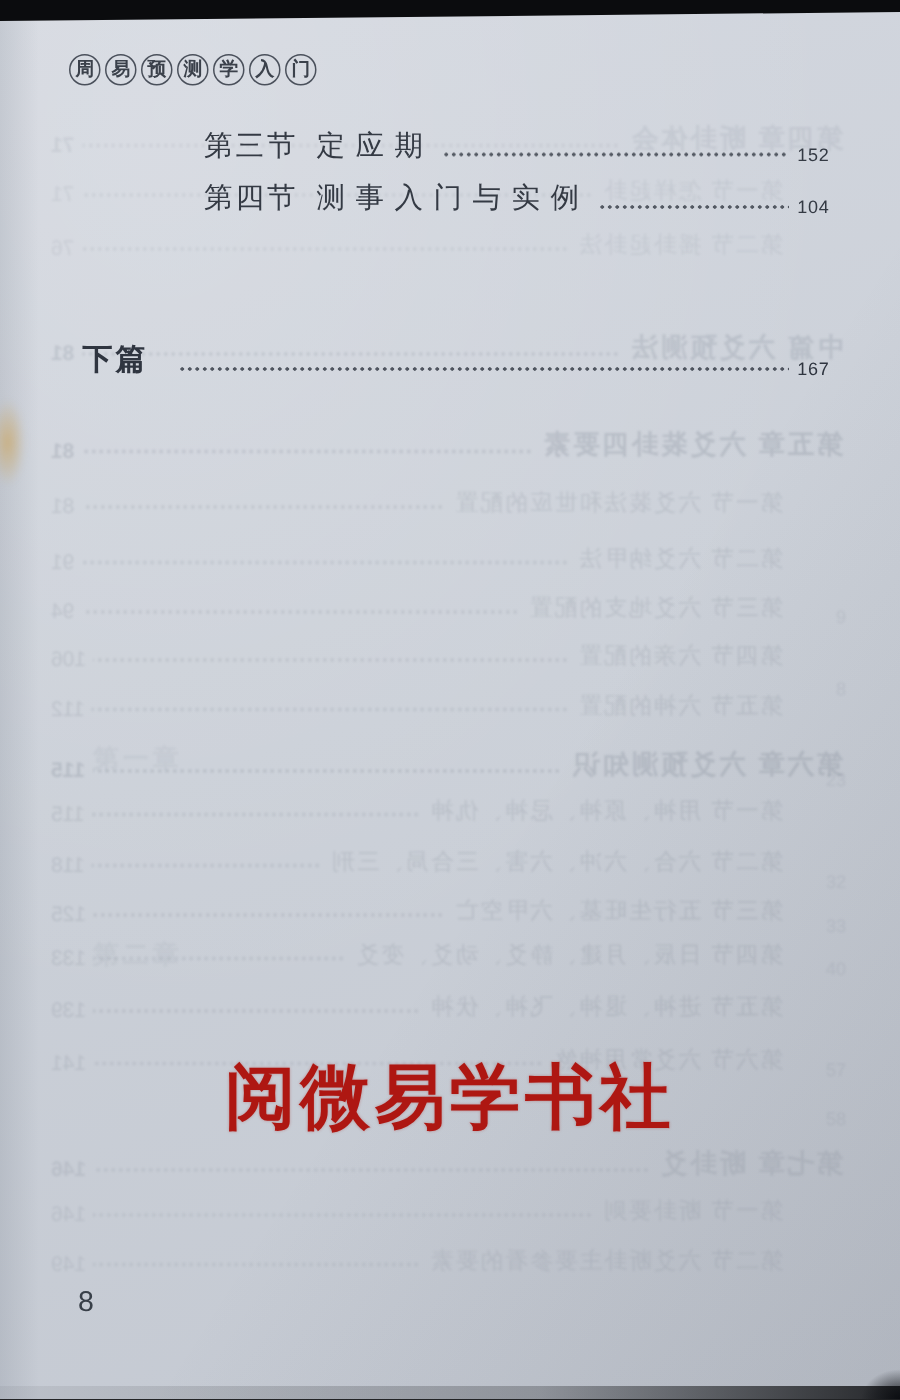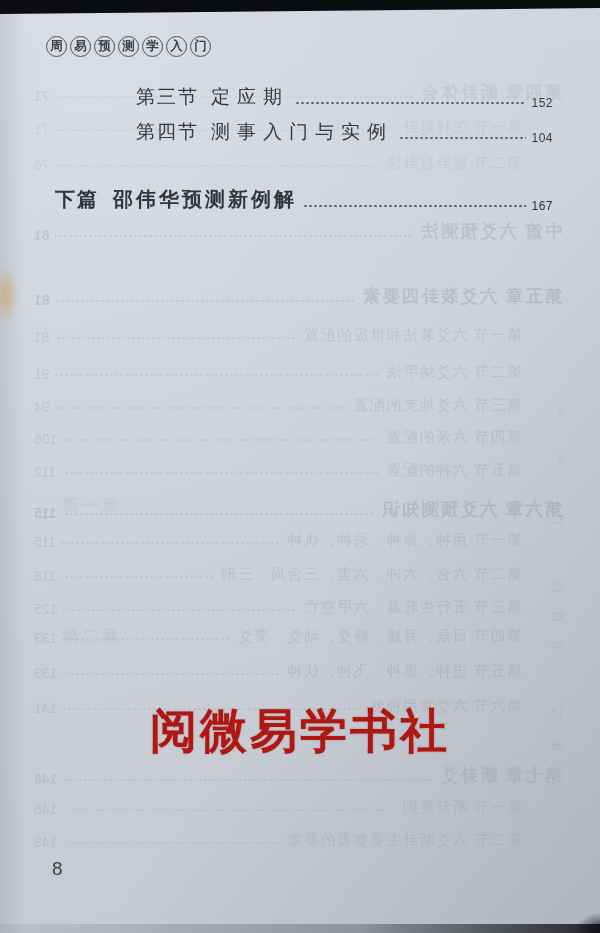--- a/index.html
+++ b/index.html
@@ -38,21 +38,21 @@
   .deep-frag{position:absolute;left:62px;font:700 17px var(--serif);color:#6b7584;opacity:.08;letter-spacing:3px;}
   
   .content{position:absolute;inset:0;z-index:3;}
   .running-head{position:absolute;top:36px;left:46px;display:flex;gap:3px;}
   .circle-char{width:21px;height:21px;border:1.5px solid #4a505b;border-radius:50%;
     display:flex;align-items:center;justify-content:center;
     font:600 12.5px var(--serif);color:#3b414b;box-sizing:border-box;}
   .toc-row{position:absolute;display:flex;align-items:flex-end;color:#343a44;font-family:var(--serif);}
   .toc-row.section{left:88px;right:47px;font-size:19px;margin-left:48px;}
   .toc-row.part{left:55px;right:47px;font-size:20px;font-weight:700;
-    font-family:var(--sans);color:#2f3540;}
+    font-family:var(--sans);color:#2f3540;margin-top:40px;}
   .toc-label{letter-spacing:2px;margin-right:12px;white-space:nowrap;}
   .toc-title{letter-spacing:7px;white-space:nowrap;}
   .toc-row.part .toc-label{margin-right:14px;letter-spacing:2px;}
   .toc-row.part .toc-title{letter-spacing:3px;}
   .dots{flex:1;margin:0 5px 5px 6px;height:4px;min-width:20px;
     background-image:radial-gradient(circle,currentColor 1px,transparent 1.3px);
     background-size:5px 4px;background-repeat:repeat-x;background-position:left bottom;opacity:.8;}
   .toc-page{font-family:var(--sans);font-size:12px;font-weight:500;letter-spacing:.5px;}
   .watermark{position:absolute;top:700px;left:50%;transform:translateX(-50%);z-index:4;
     display:flex;gap:56px;white-space:nowrap;
@@ -202,21 +202,20 @@
             <span class="toc-page">152</span>
           </div>
           <div class="toc-row section" style="top: 119px; justify-content: center;">
             <span class="toc-label">第四节</span>
             <span class="toc-title">测事入门与实例</span>
             <div class="dots"></div>
             <span class="toc-page">104</span>
           </div>
           <div class="toc-row part" style="top: 186px;">
             <span class="toc-label">下篇</span>
-            <span class="toc-title">邵伟华预测新例解</span>
             <div class="dots"></div>
             <span class="toc-page">167</span>
           </div>
         </div>
       <div class="watermark">
         <span>阅微易学书社</span>
       </div>
       <div class="folio">8</div>
     </div>
   </div>

